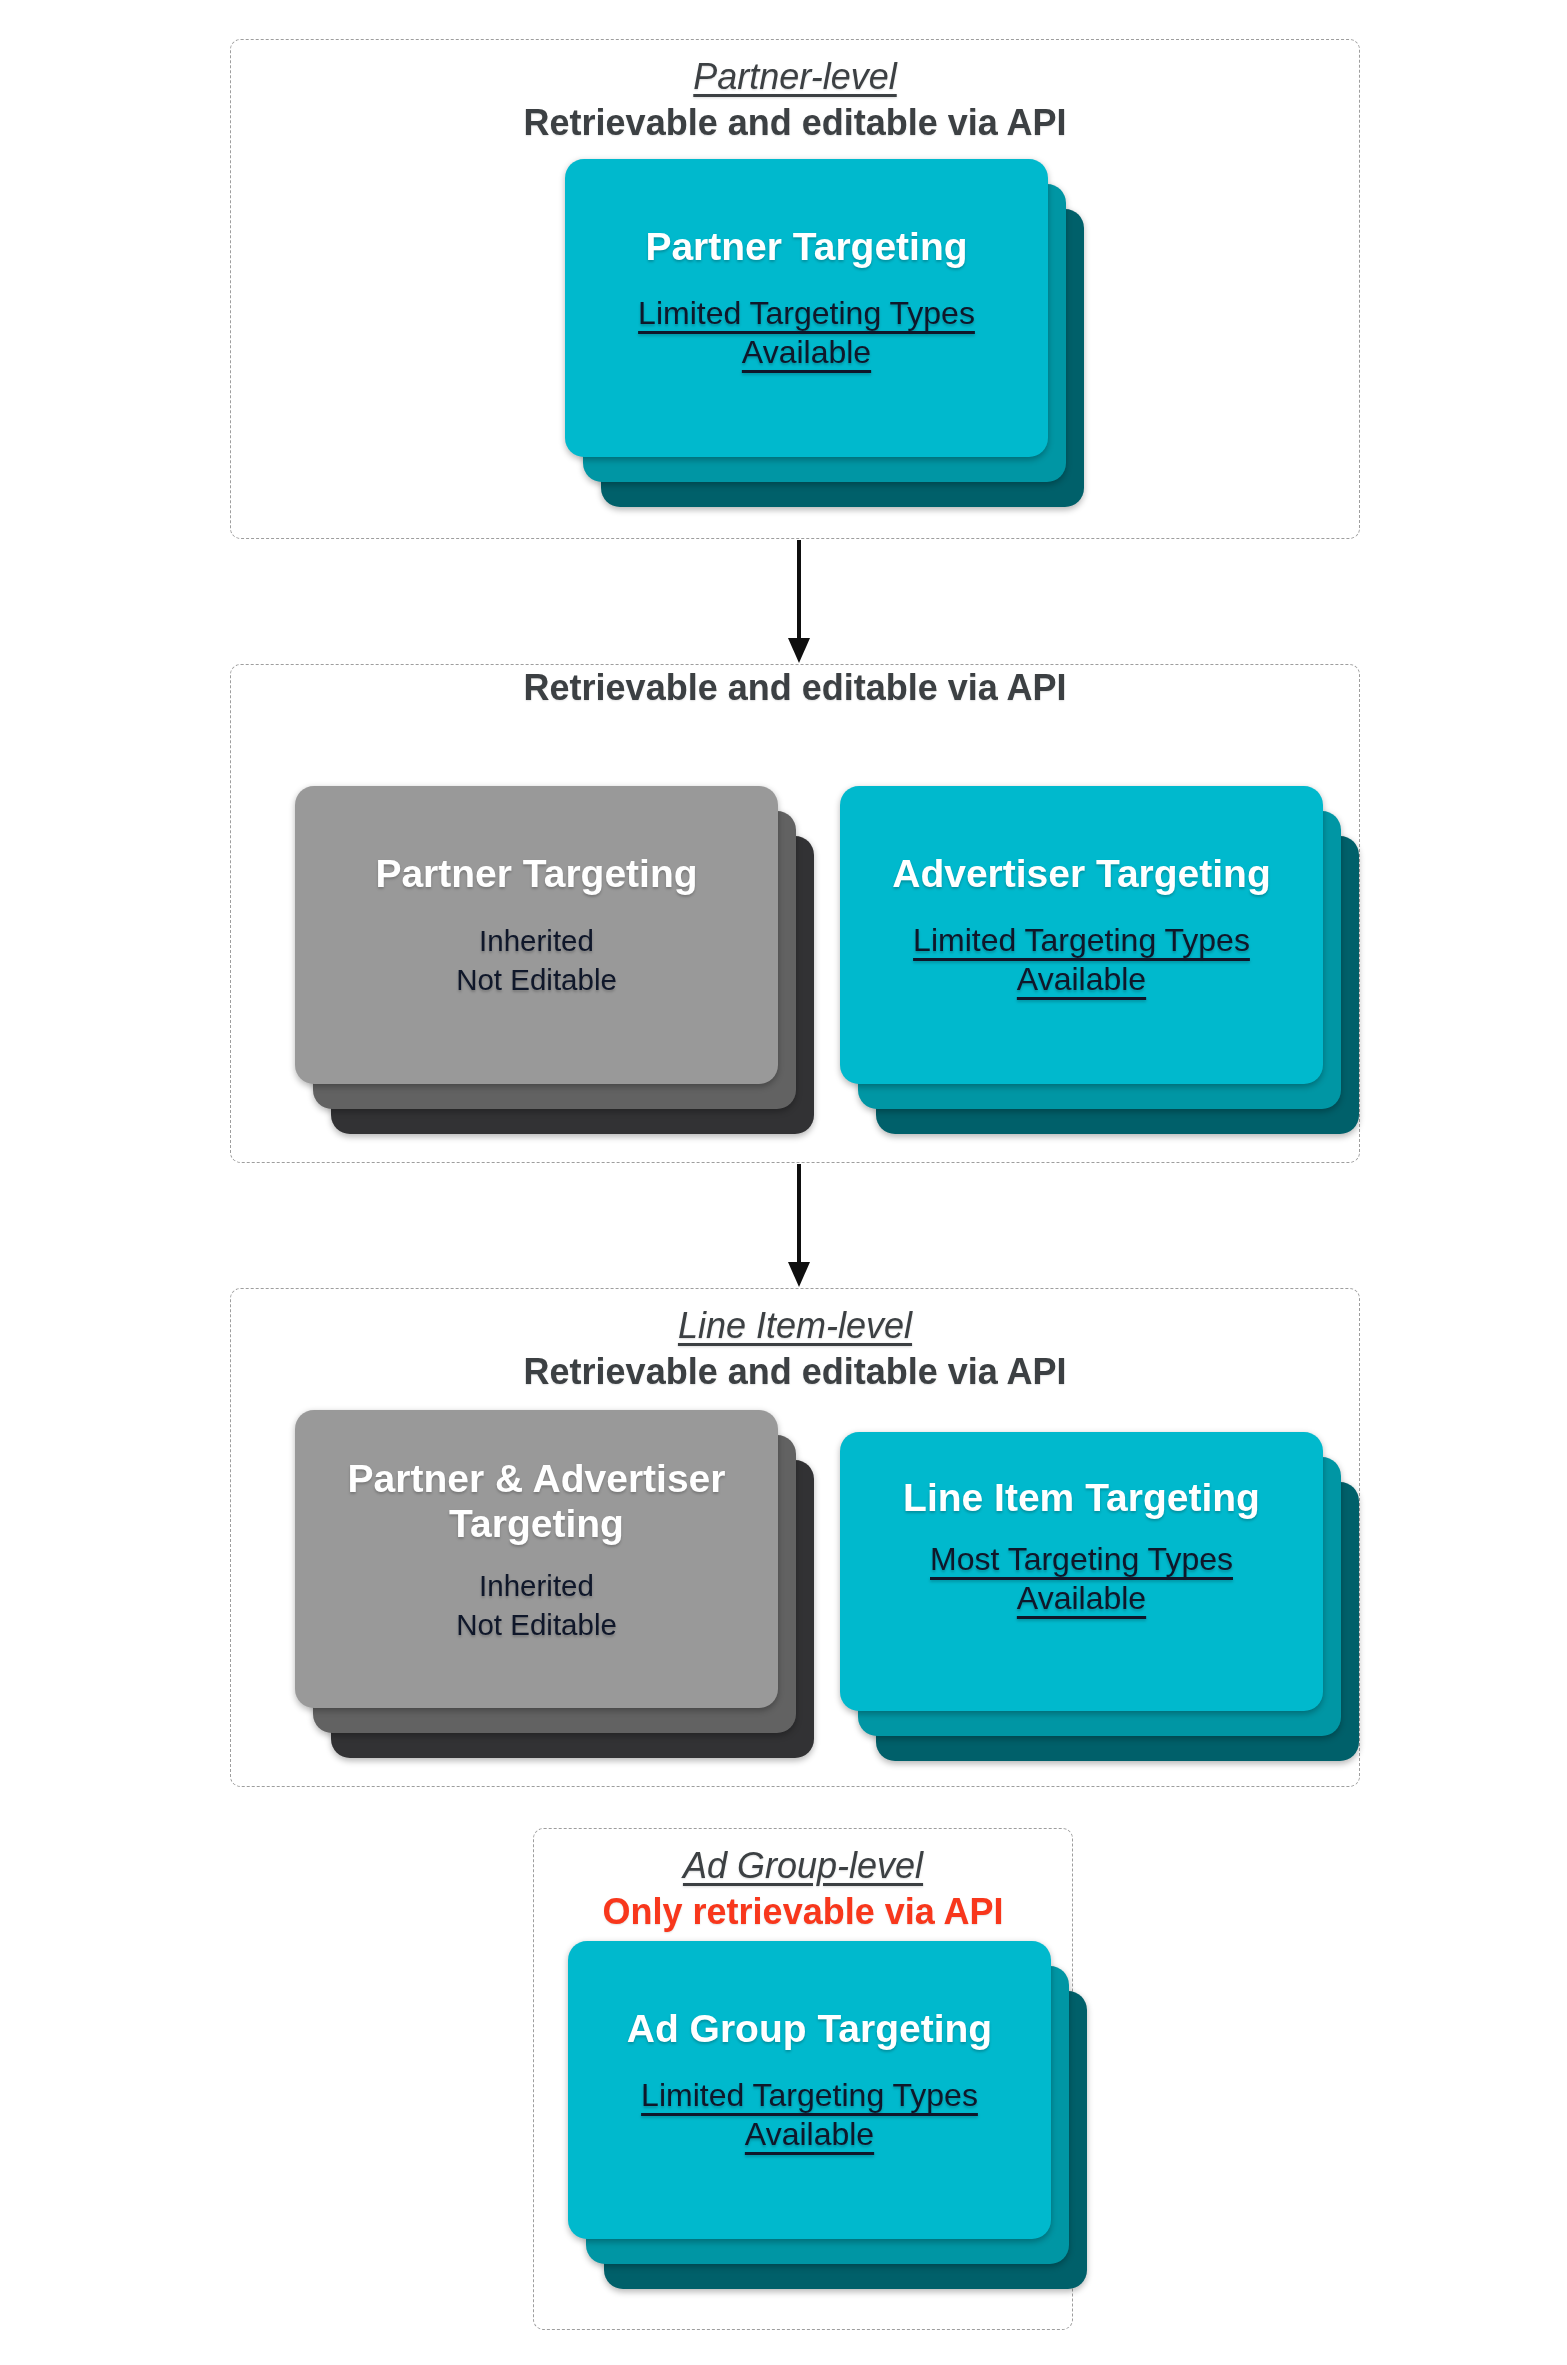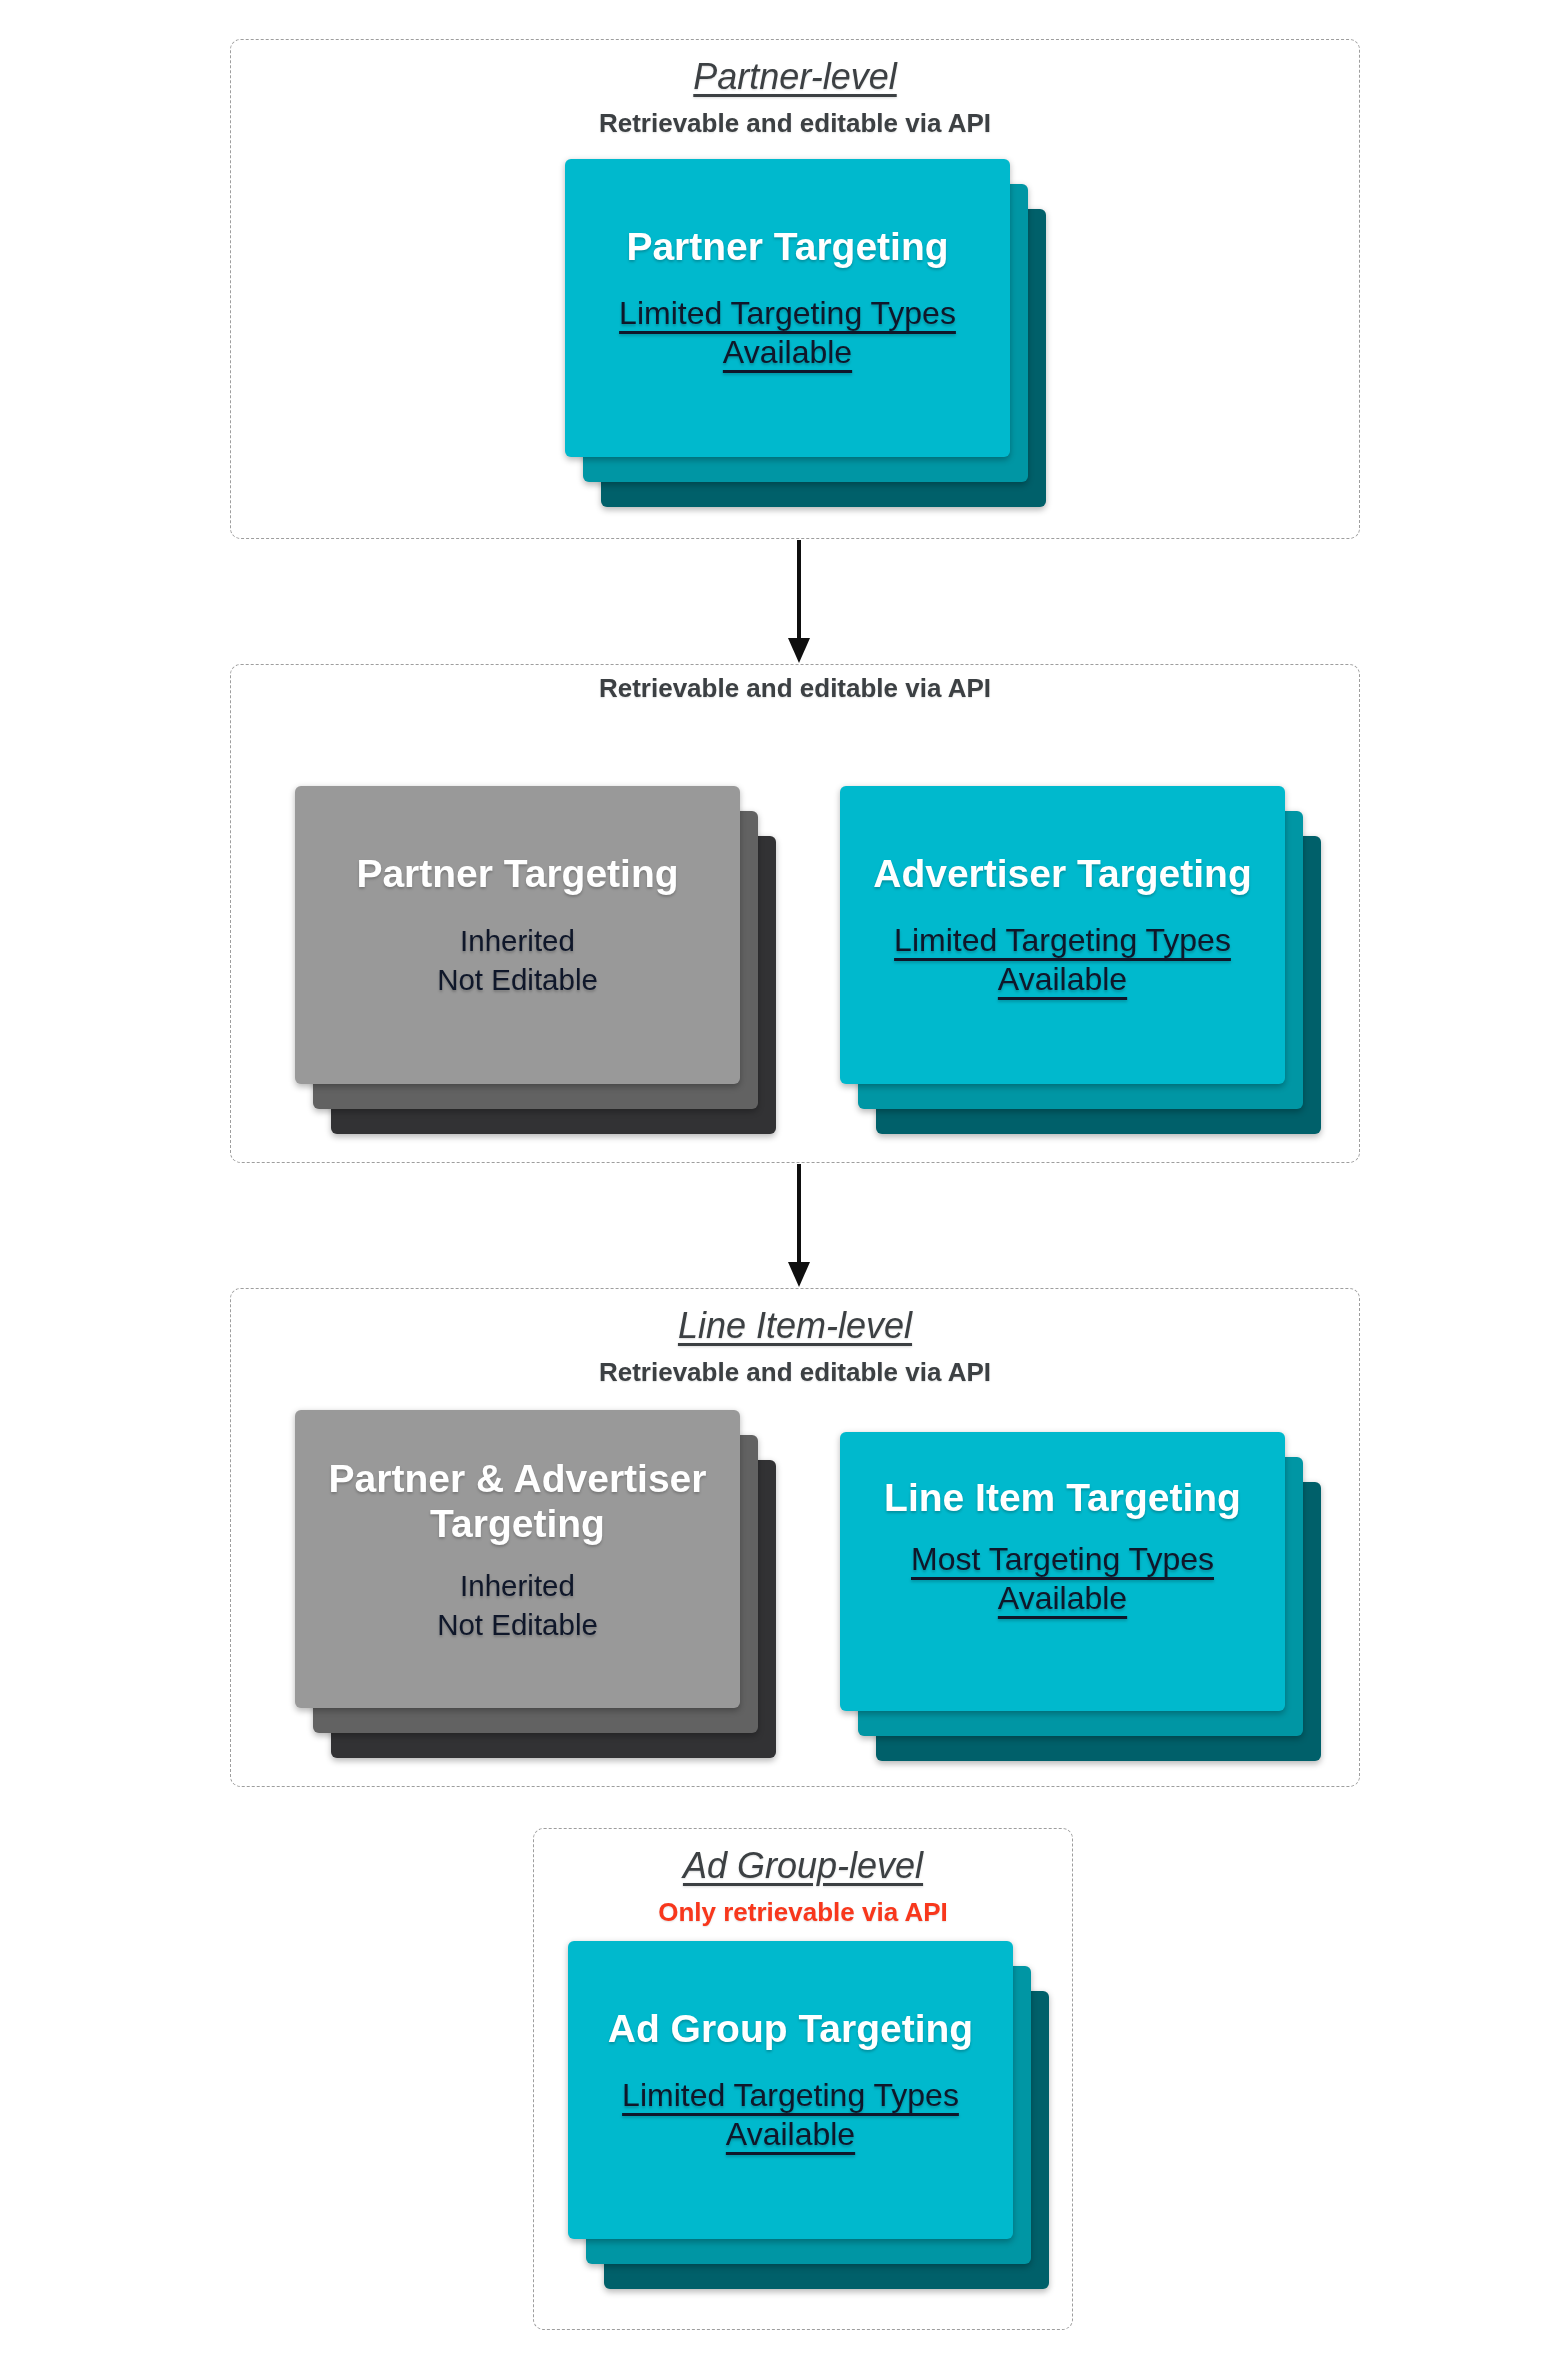--- a/index.html
+++ b/index.html
@@ -12,27 +12,27 @@
     background:#ffffff;box-sizing:border-box;text-align:center;
   }
   .sec-title{
     margin-top:14.3px;font-size:36px;font-weight:400;line-height:46px;
     color:var(--heading,#3c4043);
     text-decoration:underline;text-decoration-thickness:2.7px;text-underline-offset:5.4px;
     text-shadow:0 0.9px 1.8px rgba(0,0,0,0.15);
     font-style:italic;
   }
   .sec-sub{
-    font-size:26px;font-weight:700;line-height:46px;color:var(--heading,#3c4043);
+    font-size:36px;font-weight:700;line-height:46px;color:var(--heading,#3c4043);
     text-shadow:0 0.9px 1.8px rgba(0,0,0,0.12);
   }
   .sec-sub.warn{color:var(--warning,#f8371c);}
   .stack{position:absolute;width:472px;height:348px;}
   .layer,.card{
-    position:absolute;width:445px;height:298px;border-radius:6px;
+    position:absolute;width:483px;height:298px;border-radius:19px;
     box-shadow:0 2.7px 6.3px rgba(0,0,0,0.28);
   }
   .layer.mid{left:18px;top:25px;z-index:2;}
   .layer.back{left:36px;top:50px;z-index:1;}
   .card{left:0;top:0;z-index:3;box-sizing:border-box;padding:65px 16px 0 16px;text-align:center;}
   .stack.teal .card{background:var(--teal,#00b9cd);}
   .stack.teal .layer.mid{background:var(--teal_mid,#0096a4);}
   .stack.teal .layer.back{background:var(--teal_dark,#00606a);}
   .stack.gray .card{background:var(--gray,#999999);}
   .stack.gray .layer.mid{background:var(--gray_mid,#626262);}

